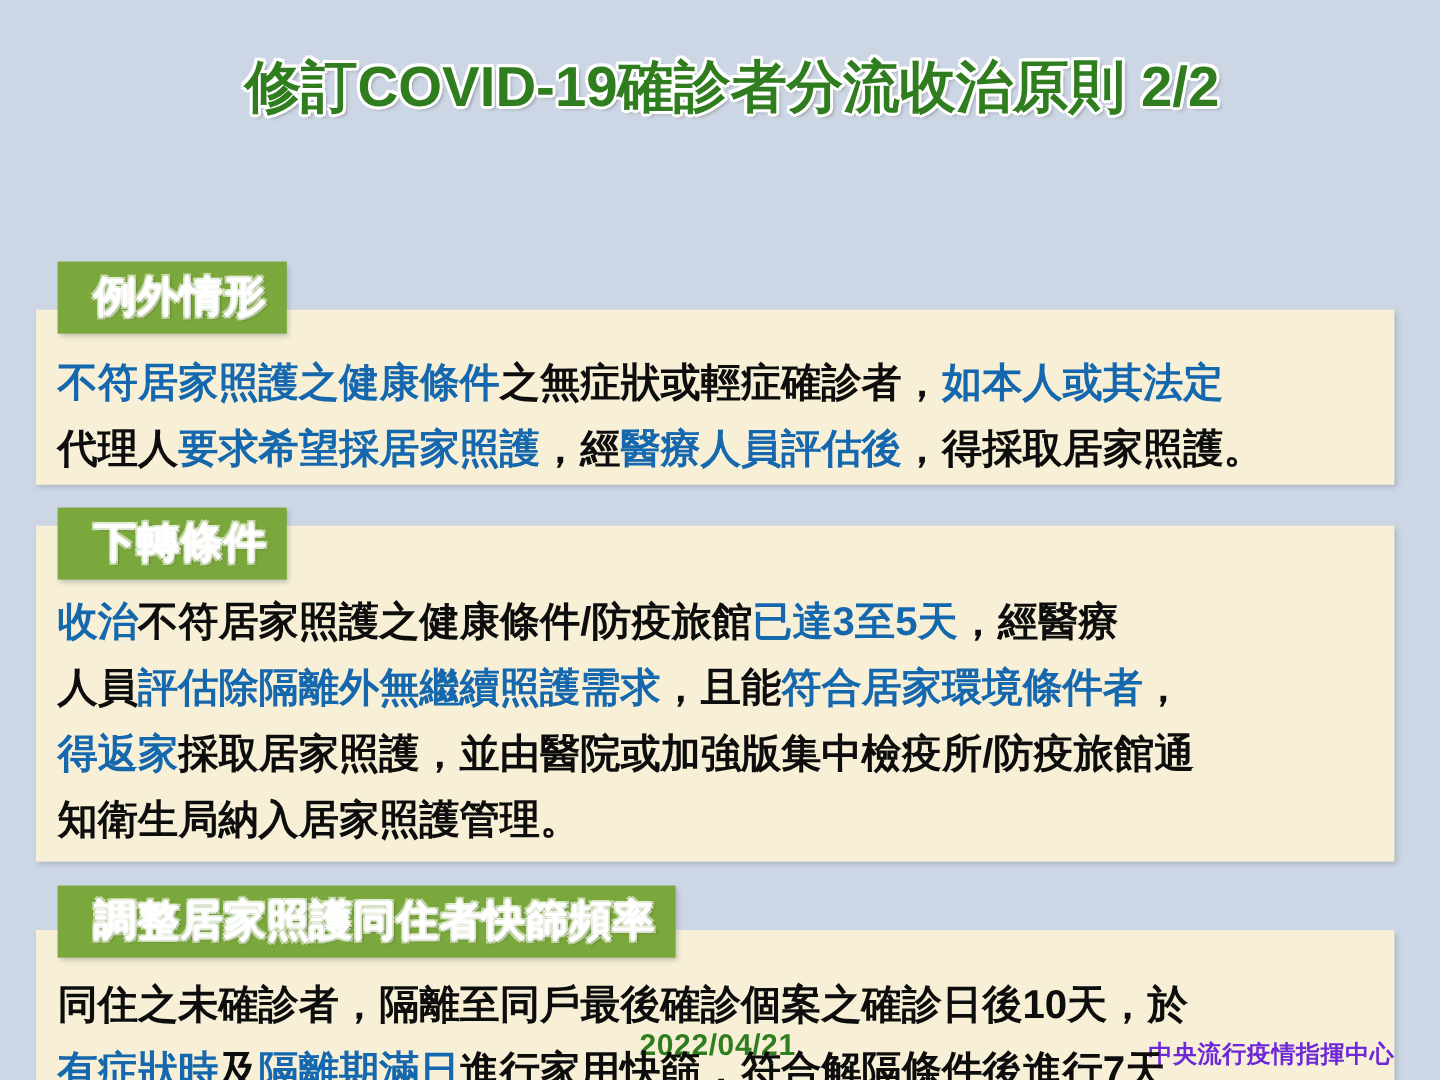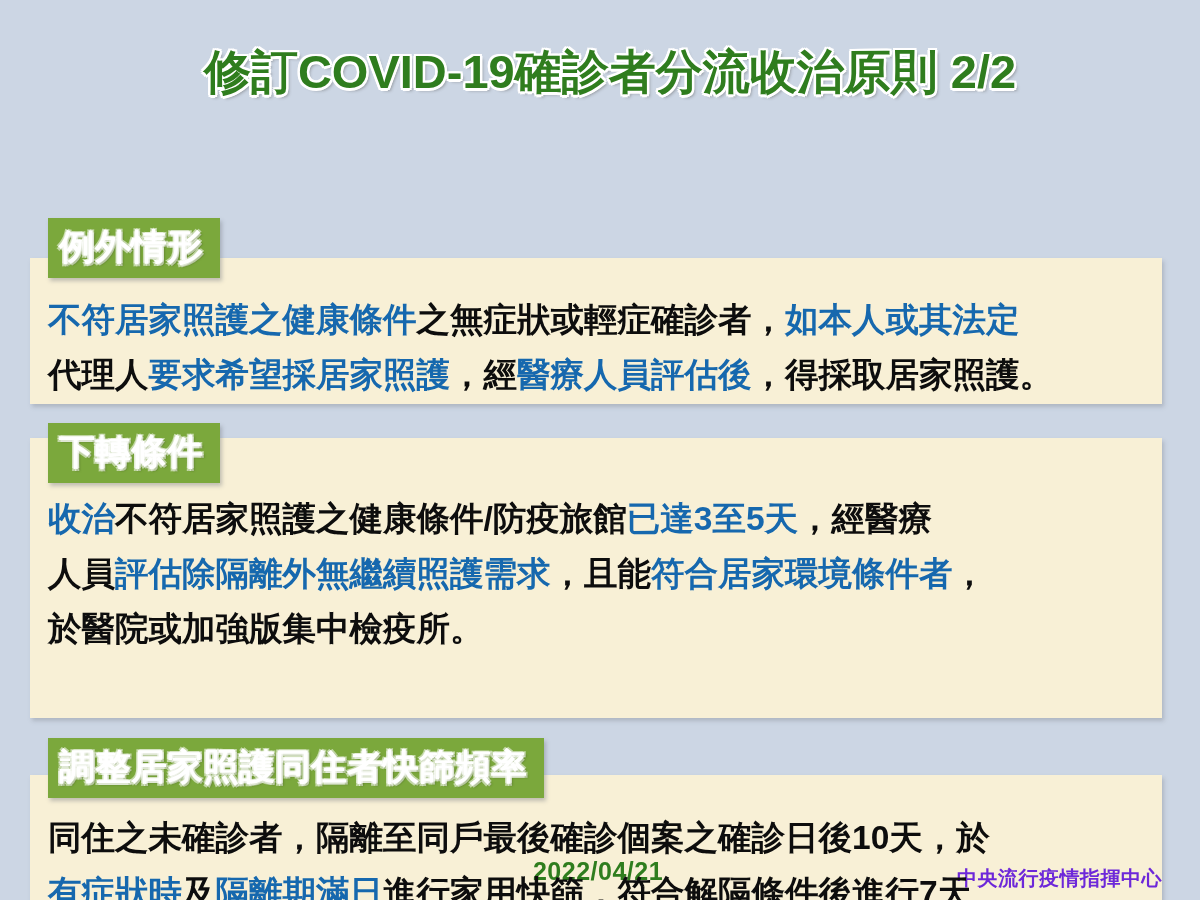--- a/index.html
+++ b/index.html
@@ -58,21 +58,21 @@
     box-shadow: 2px 3px 4px rgba(120,125,135,0.35);
   }
   .badge {
     position: absolute;
     left: 48px;
     background: #7ba83c;
     color: #ffffff;
     font-size: 36px;
     font-weight: bold;
     line-height: 1;
-    padding: 11px 17px 13px 11px;
+    padding: 11px 17px 13px 30px;
     white-space: nowrap;
     box-shadow: 2px 3px 4px rgba(110,115,125,0.4);
     text-shadow:
       -1.5px -1.5px 0 rgba(255,255,255,0.55),
        1.5px -1.5px 0 rgba(255,255,255,0.55),
       -1.5px  1.5px 0 rgba(255,255,255,0.55),
        1.5px  1.5px 0 rgba(255,255,255,0.55),
        2px 2px 2px rgba(60,80,30,0.5);
     z-index: 5;
   }
@@ -149,21 +149,24 @@
   <div class="panel" style="top:318px;height:280px;"></div>
   <div class="badge" style="top:303px;">下轉條件</div>
   <div class="body-text" style="top:371px;">
     <span class="ln">
       <span class="hl">收治</span><span>不符居家照護之健康條件/防疫旅館</span><span class="hl">已達3至5天</span><span>，經醫療</span>
     </span>
     <span class="ln">
       <span>人員</span><span class="hl">評估除隔離外無繼續照護需求</span><span>，且能</span><span class="hl">符合居家環境條件者</span><span>，</span>
     </span>
     <span class="ln">
-      <span>於醫院或加強版集中檢疫所。</span>
+      <span class="hl">得返家</span><span>採取居家照護，並由醫院或加強版集中檢疫所/防疫旅館通</span>
+    </span>
+    <span class="ln">
+      <span>知衛生局納入居家照護管理。</span>
     </span>
   </div>
 </div>
 
 <div class="section">
   <div class="panel" style="top:655px;height:188px;"></div>
   <div class="badge" style="top:618px;">調整居家照護同住者快篩頻率</div>
   <div class="body-text" style="top:690px;">
     <span class="ln">
       <span>同住之未確診者，隔離至同戶最後確診個案之確診日後10天，於</span>

